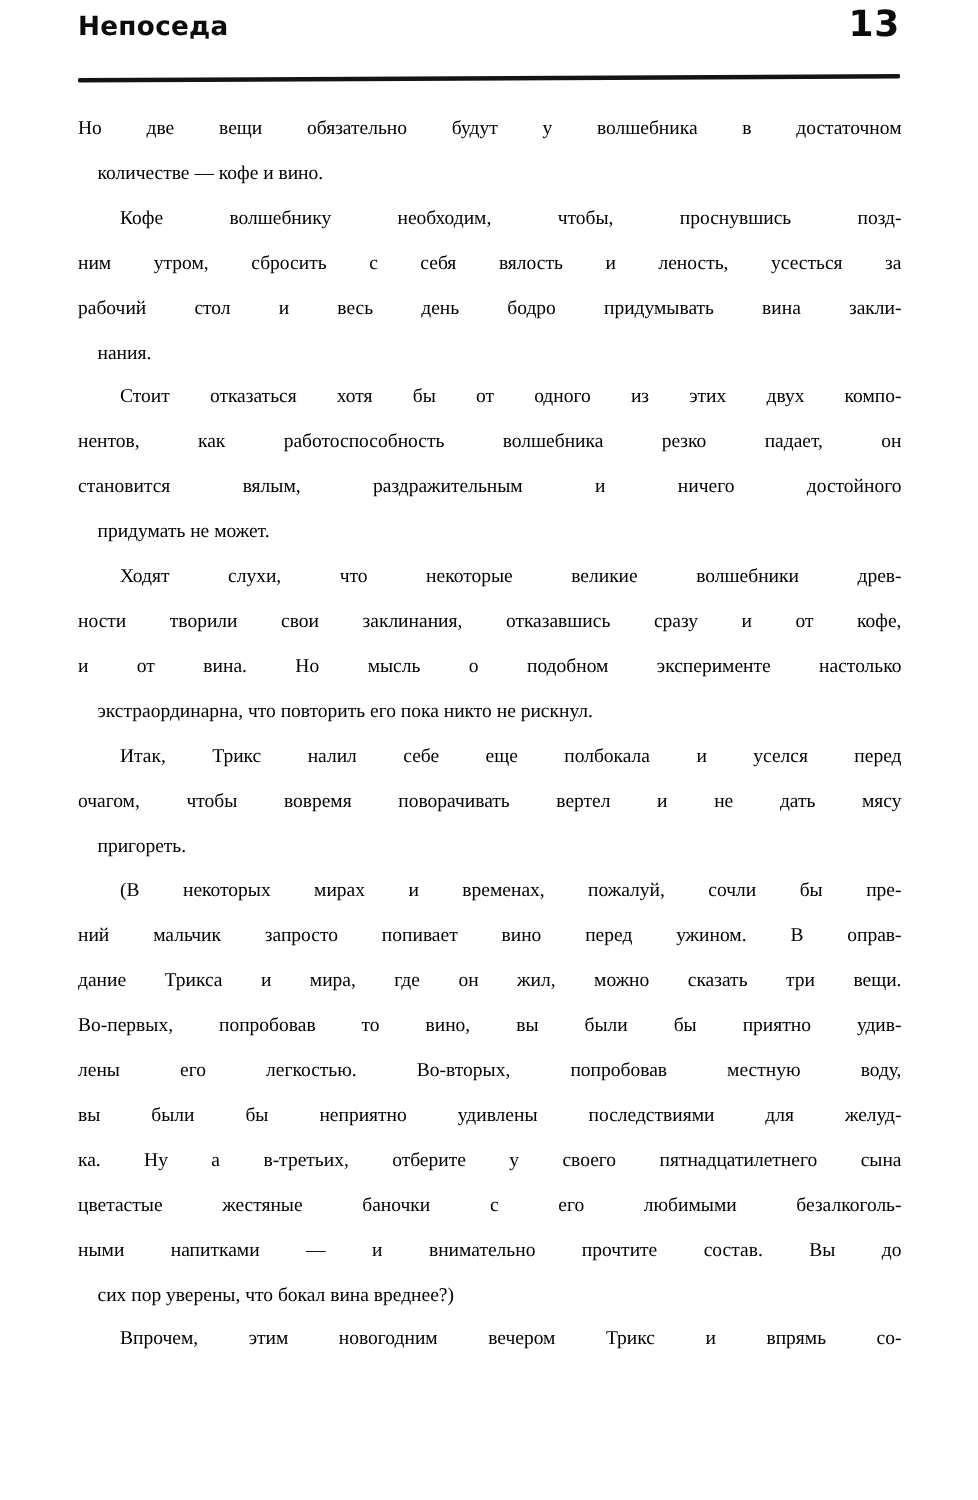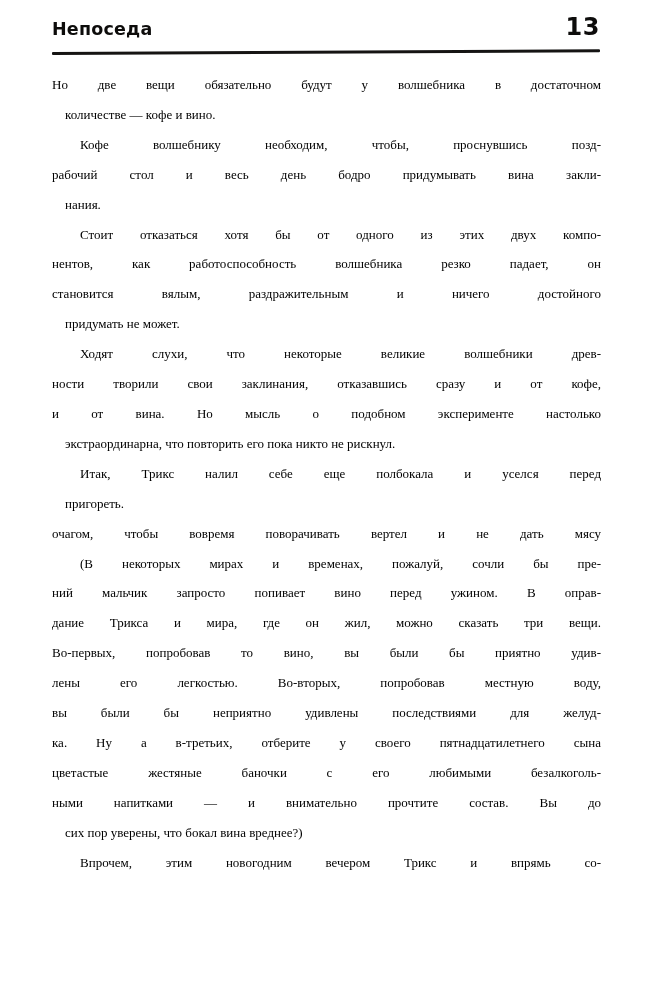--- a/index.html
+++ b/index.html
@@ -14,21 +14,21 @@
     background: #ffffff;
     overflow: hidden;
     font-family: "Liberation Serif", "DejaVu Serif", serif;
     color: #100f0d;
   }
 
   
   .running-head {
     position: absolute;
     left: 52px;
-    top: 19px;
+    top: 8px;
     width: 548px;
     height: 30px;
   }
   .head-title {
     position: absolute;
     left: 0;
     top: 0;
     font-family: "DejaVu Sans", "Liberation Sans", sans-serif;
     font-weight: 700;
     font-size: 17.5px;
@@ -109,39 +109,40 @@
   </div>
   <div class="head-rule"></div>
 
   <div class="textblock">
       <p class="para no-indent">
         <span class="ln noind">Но две вещи обязательно будут у волшебника в достаточном</span>
         <span class="ln last noind">количестве — кофе и вино.</span>
       </p>
       <p class="para">
         <span class="ln ind">Кофе волшебнику необходим, чтобы, проснувшись позд-</span>
+        <span class="ln noind">ним утром, сбросить с себя вялость и леность, усесться за</span>
         <span class="ln noind">рабочий стол и весь день бодро придумывать вина закли-</span>
         <span class="ln last noind">нания.</span>
       </p>
       <p class="para">
         <span class="ln ind">Стоит отказаться хотя бы от одного из этих двух компо-</span>
         <span class="ln noind">нентов, как работоспособность волшебника резко падает, он</span>
         <span class="ln noind">становится вялым, раздражительным и ничего достойного</span>
         <span class="ln last noind">придумать не может.</span>
       </p>
       <p class="para">
         <span class="ln ind">Ходят слухи, что некоторые великие волшебники древ-</span>
         <span class="ln noind">ности творили свои заклинания, отказавшись сразу и от кофе,</span>
         <span class="ln noind">и от вина. Но мысль о подобном эксперименте настолько</span>
         <span class="ln last noind">экстраординарна, что повторить его пока никто не рискнул.</span>
       </p>
       <p class="para">
         <span class="ln ind">Итак, Трикс налил себе еще полбокала и уселся перед</span>
+        <span class="ln noind">очагом, чтобы вовремя поворачивать вертел и не дать мясу</span>
         <span class="ln last noind">пригореть.</span>
-        <span class="ln noind">очагом, чтобы вовремя поворачивать вертел и не дать мясу</span>
       </p>
       <p class="para">
         <span class="ln ind">(В некоторых мирах и временах, пожалуй, сочли бы пре-</span>
         <span class="ln noind">ний мальчик запросто попивает вино перед ужином. В оправ-</span>
         <span class="ln noind">дание Трикса и мира, где он жил, можно сказать три вещи.</span>
         <span class="ln noind">Во-первых, попробовав то вино, вы были бы приятно удив-</span>
         <span class="ln noind">лены его легкостью. Во-вторых, попробовав местную воду,</span>
         <span class="ln noind">вы были бы неприятно удивлены последствиями для желуд-</span>
         <span class="ln noind">ка. Ну а в-третьих, отберите у своего пятнадцатилетнего сына</span>
         <span class="ln noind">цветастые жестяные баночки с его любимыми безалкоголь-</span>

